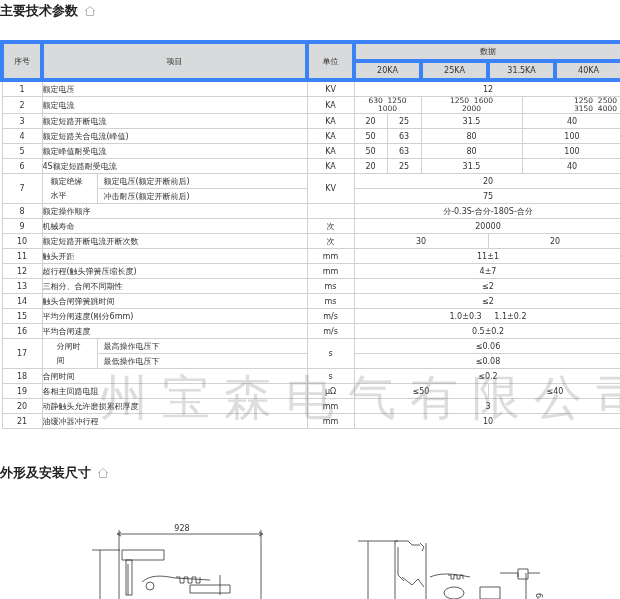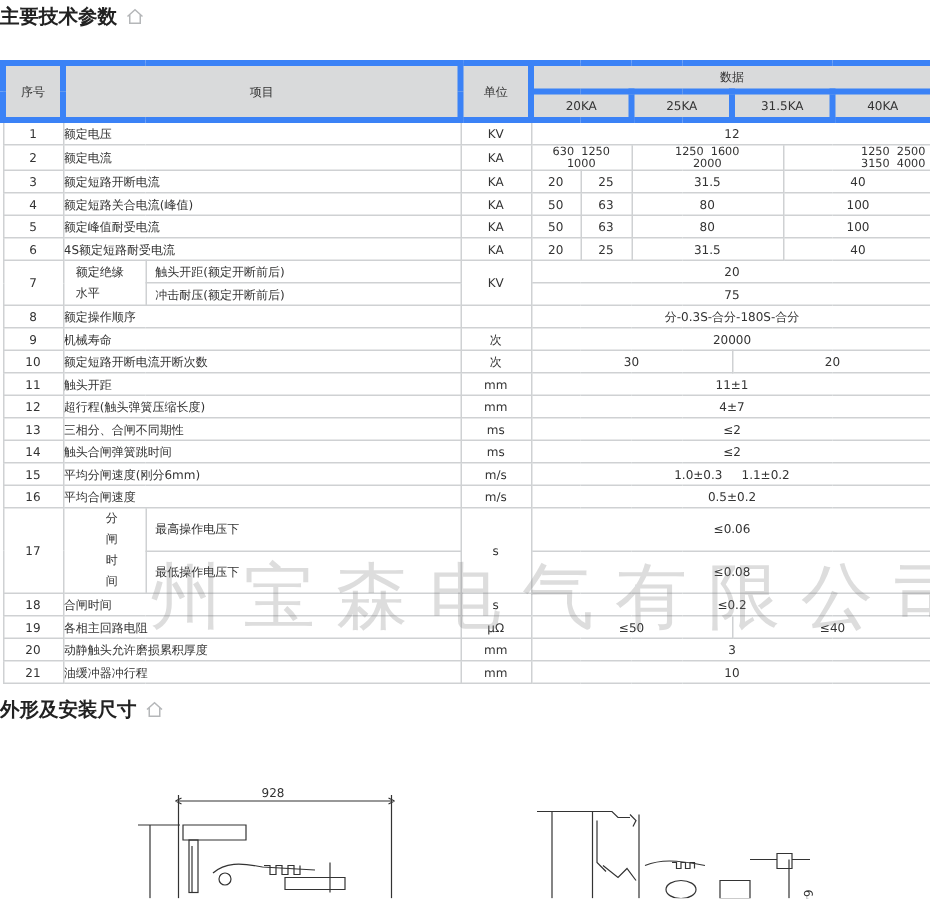--- a/index.html
+++ b/index.html
@@ -119,21 +119,21 @@
       <td>KA</td>
       <td>20</td>
       <td>25</td>
       <td colspan="3">31.5</td>
       <td colspan="3">40</td>
     </tr>
 
     <tr>
       <td rowspan="2">7</td>
       <td rowspan="2" class="grp" style="white-space:normal;padding:0 8px;">额定绝缘水平</td>
-      <td class="sub">触头开距(额定开断前后)</td>
+      <td class="sub">额定电压(额定开断前后)</td>
       <td rowspan="2">KV</td>
       <td colspan="8">20</td>
     </tr>
     <tr>
       <td class="sub">冲击耐压(额定开断前后)</td>
       <td colspan="8">75</td>
     </tr>
 
     <tr>
       <td>8</td>
@@ -194,21 +194,21 @@
 
     <tr>
       <td>16</td>
       <td colspan="2" class="item">平均合闸速度</td>
       <td>m/s</td>
       <td colspan="8">0.5±0.2</td>
     </tr>
 
     <tr>
       <td rowspan="2">17</td>
-      <td rowspan="2" class="grp" style="white-space:normal;padding:0 28px;">分闸时间</td>
+      <td rowspan="2" class="grp" style="white-space:normal;padding:0 14px;">分闸时间</td>
       <td class="sub">最高操作电压下</td>
       <td rowspan="2">s</td>
       <td colspan="8">≤0.06</td>
     </tr>
     <tr>
       <td class="sub">最低操作电压下</td>
       <td colspan="8">≤0.08</td>
     </tr>
 
     <tr>

